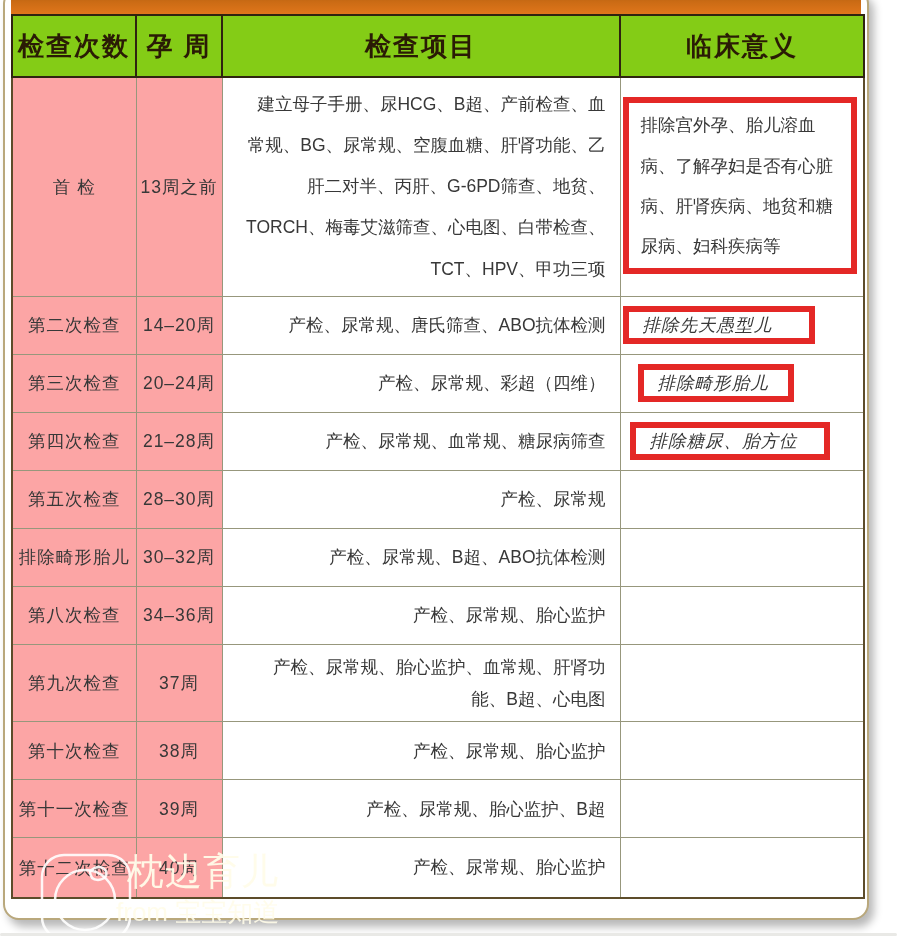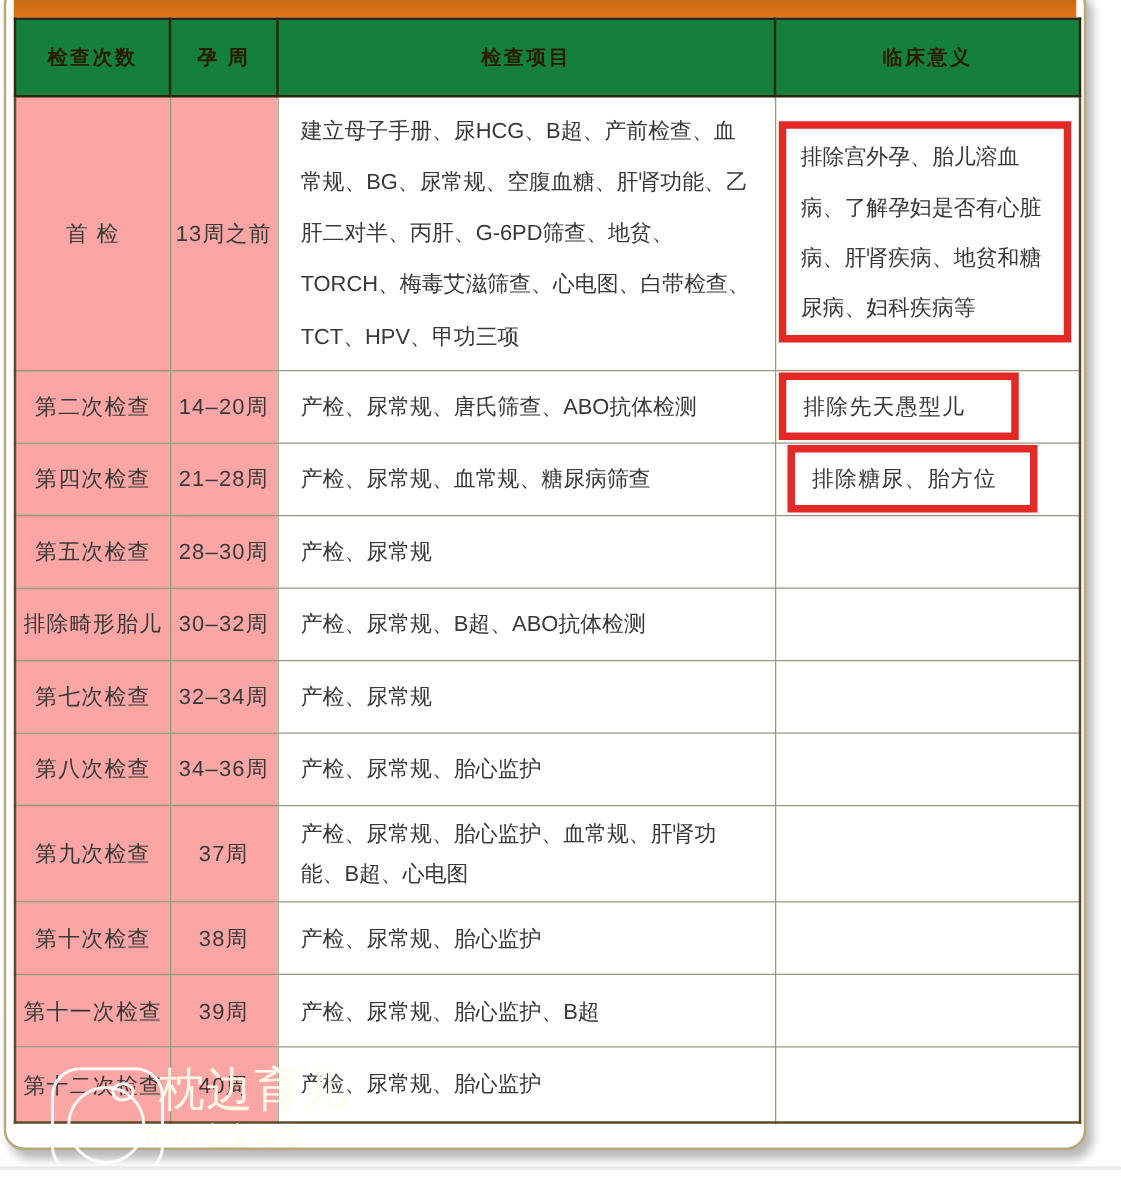--- a/index.html
+++ b/index.html
@@ -16,57 +16,57 @@
   }
   .band {
     margin:0 6px; height:24px;
     background:linear-gradient(to bottom,#7c4a14 0%,#c96a14 45%,#e0761b 100%);
   }
   table.sched {
     margin:0 6px; border-collapse:collapse; table-layout:fixed; width:852px;
     border:2px solid #5d4c2a;
   }
   th {
-    background:#15803d; height:58px;
+    background:#84cc16; height:58px;
     border:2px solid #2f2410;
-    color:#2a1b05; font-size:16px; font-weight:bold; letter-spacing:2px;
+    color:#2a1b05; font-size:26px; font-weight:bold; letter-spacing:2px;
   }
   td {
     border:1px solid #97977c; color:#383838; font-size:17.5px;
     vertical-align:middle; box-sizing:border-box;
   }
   td.c1, td.c2 { background:#fca5a5; text-align:center; letter-spacing:1px; }
-  td.c3 { background:#fff; padding:6px 14px 6px 18px; line-height:1.85; }
+  td.c3 { background:#fff; padding:6px 14px 6px 18px; line-height:1.85;text-align:right; }
   td.c4 { background:#fff; padding:0; }
   tr.rstd  { height:58px; }
   tr.rbig  { height:200px; }
   tr.rmed  { height:62px;padding-left:44px; }
   tr.rlast { height:60px; }
   tr.rbig td.c3 { line-height:2.35; }
   .redbox {
     border:6px solid #e42826; box-sizing:border-box;
     color:#383838; font-size:17.5px;
   }
   .rb-first {
     margin:9px 6px 11px 2px; padding:2px 10px 2px 12px; line-height:2.3;
   }
   .rb-small {
-    height:54px; display:flex; align-items:center;
-    padding-left:14px; letter-spacing:1px;
+    height:38px; display:flex; align-items:center;
+    padding-left:14px; letter-spacing:1px;font-style:italic;
   }
   .rb-2 { width:192px; margin-left:2px;  }
   .rb-3 { width:156px; margin-left:17px; }
   .rb-4 { width:200px; margin-left:9px;text-align:center;  }
   .watermark { position:absolute; left:30px; top:845px; width:360px; height:98px; pointer-events:none; }
   .wm-name {
     position:absolute; left:60px; top:2px; font-size:37px;
     color:rgba(255,252,233,0.95); letter-spacing:1px; white-space:nowrap;margin-left:37px;
   }
   .wm-src {
-    position:absolute; left:86px; top:50px; font-size:20px;
+    position:absolute; left:86px; top:50px; font-size:26px;
     color:rgba(255,252,233,0.9); white-space:nowrap;
   }
   .wm-icon { position:absolute; left:8px; top:6px; }
   .bottom-line {
     position:absolute; left:0; top:933px; width:897px; height:3px;
     background:#e9e9e6; border-radius:2px;
   }
 </style>
 </head>
 <body>
@@ -100,43 +100,45 @@
       </tr>
       <tr class="rstd">
         <td class="c1">第二次检查</td>
         <td class="c2">14–20周</td>
         <td class="c3">产检、尿常规、唐氏筛查、ABO抗体检测</td>
         <td class="c4">
           <div class="redbox rb-small rb-2">排除先天愚型儿</div>
         </td>
       </tr>
       <tr class="rstd">
+        <td class="c1">第三次检查</td>
+        <td class="c2">20–24周</td>
+        <td class="c3">产检、尿常规、彩超（四维）</td>
+        <td class="c4">
+          <div class="redbox rb-small rb-3">排除畸形胎儿</div>
+        </td>
+      </tr>
+      <tr class="rstd">
         <td class="c1">第四次检查</td>
         <td class="c2">21–28周</td>
         <td class="c3">产检、尿常规、血常规、糖尿病筛查</td>
         <td class="c4">
           <div class="redbox rb-small rb-4">排除糖尿、胎方位</div>
         </td>
       </tr>
       <tr class="rstd">
         <td class="c1">第五次检查</td>
         <td class="c2">28–30周</td>
         <td class="c3">产检、尿常规</td>
         <td class="c4"></td>
       </tr>
       <tr class="rstd">
         <td class="c1">排除畸形胎儿</td>
         <td class="c2">30–32周</td>
         <td class="c3">产检、尿常规、B超、ABO抗体检测</td>
-        <td class="c4"></td>
-      </tr>
-      <tr class="rstd">
-        <td class="c1">第七次检查</td>
-        <td class="c2">32–34周</td>
-        <td class="c3">产检、尿常规</td>
         <td class="c4"></td>
       </tr>
       <tr class="rstd">
         <td class="c1">第八次检查</td>
         <td class="c2">34–36周</td>
         <td class="c3">产检、尿常规、胎心监护</td>
         <td class="c4"></td>
       </tr>
       <tr class="rmed">
         <td class="c1">第九次检查</td>

